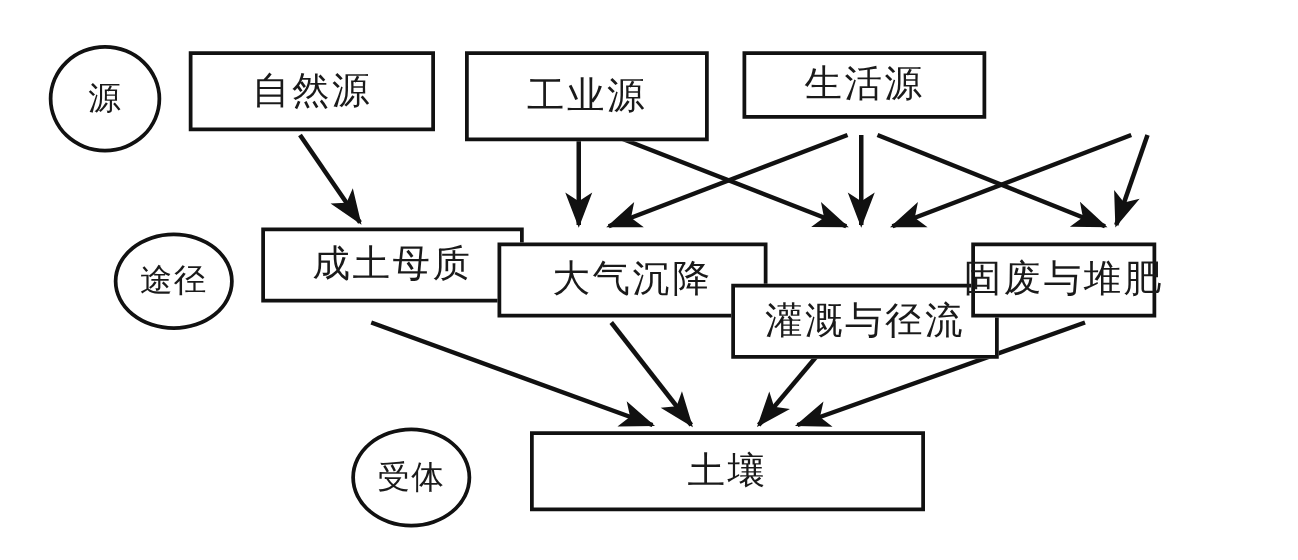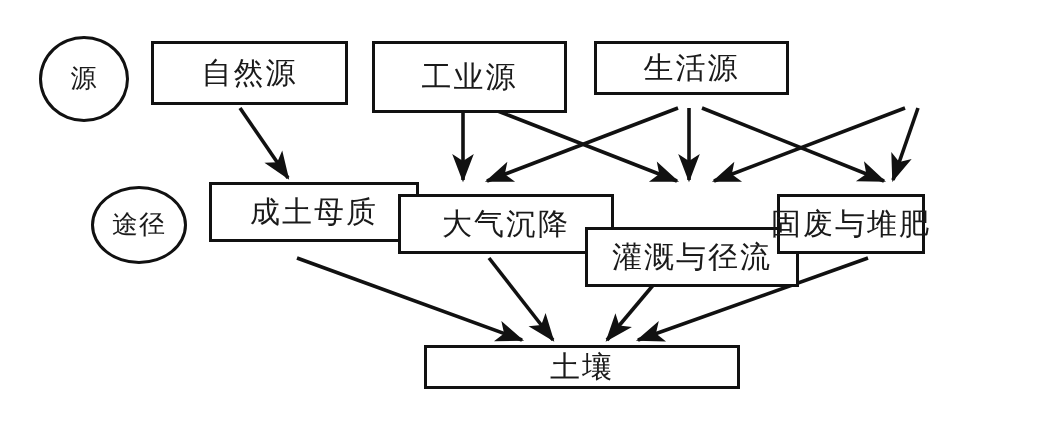--- a/index.html
+++ b/index.html
@@ -39,20 +39,23 @@
       <line x1="868" y1="258" x2="638" y2="340"></line>
     </g>
   </svg>
 
   <div class="tier-circle" style="left:39px;top:36px;width:90px;height:86px;">
     <span class="label">源</span>
   </div>
   <div class="tier-circle" style="left:91px;top:186px;width:96px;height:78px;text-align:center;">
     <span class="label">途径</span>
   </div>
+  <div class="tier-circle" style="left:281px;top:342px;width:96px;height:80px;">
+    <span class="label">受体</span>
+  </div>
 
   <div class="node-box" style="left:151px;top:41px;width:197px;height:64px;">
     <span class="label">自然源</span>
   </div>
   <div class="node-box" style="left:372px;top:41px;width:195px;height:72px;">
     <span class="label">工业源</span>
   </div>
   <div class="node-box" style="left:594px;top:41px;width:195px;height:54px;">
     <span class="label">生活源</span>
   </div>
@@ -63,17 +66,17 @@
   <div class="node-box" style="left:398px;top:194px;width:216px;height:60px;">
     <span class="label">大气沉降</span>
   </div>
   <div class="node-box" style="left:585px;top:196px;width:214px;height:60px;margin-top:31px;">
     <span class="label">灌溉与径流</span>
   </div>
   <div class="node-box" style="left:777px;top:194px;width:148px;height:60px;">
     <span class="label">固废与堆肥</span>
   </div>
 
-  <div class="node-box" style="left:424px;top:345px;width:316px;height:44px;">
+  <div class="node-box" style="left:424px;top:345px;width:316px;height:64px;">
     <span class="label">土壤</span>
   </div>
 
 </div>
 
 </body></html>

